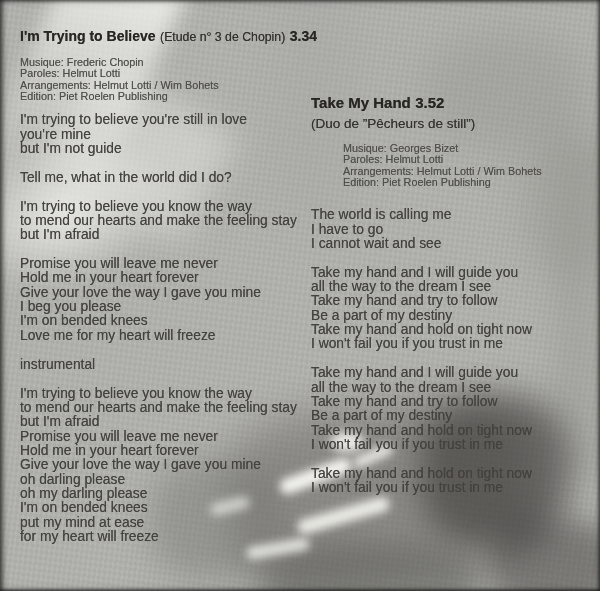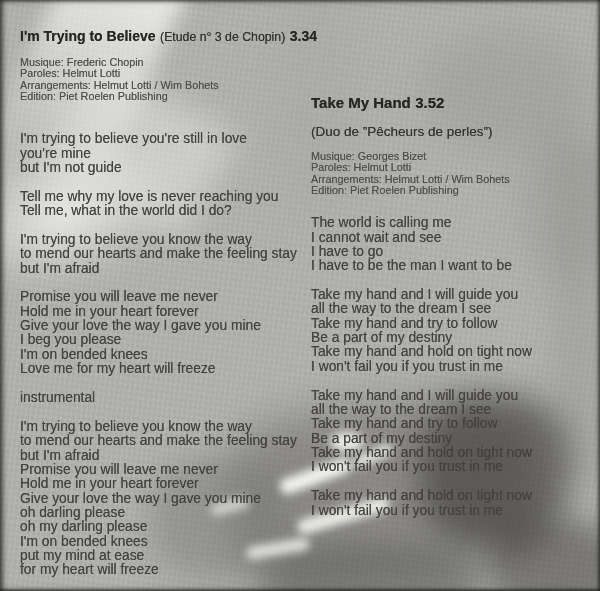--- a/index.html
+++ b/index.html
@@ -60,26 +60,26 @@
       inset 0 -3px 3px -1px rgba(18,18,16,.5);}
   
   .col{position:absolute;white-space:nowrap;}
   .col-left{left:20px;top:27px;width:290px;}
   .col-right{left:311px;top:94px;width:280px;}
   .title-line{color:#282622;margin-bottom:12px;
     text-shadow:0 0 .5px rgba(40,38,34,.7);}
   .song-title{font-weight:bold;font-size:14px;}
   .song-note{font-weight:normal;font-size:12.3px;color:#34322e;}
   .song-duration{font-weight:bold;font-size:14px;}
-  .title-line-right{margin-bottom:12px;}
+  .title-line-right{margin-bottom:4px;}
   .song-note-block{font-size:13.5px;color:#34322e;margin-bottom:12px;line-height:15px;
     text-shadow:0 0 .5px rgba(40,38,34,.6);}
-  .credits{font-size:10.8px;line-height:11.3px;color:#504e48;margin-bottom:30px;
+  .credits{font-size:10.8px;line-height:11.3px;color:#504e48;margin-bottom:11px;
     text-shadow:0 0 .4px rgba(70,68,62,.6);}
-  .credits-right{margin-bottom:20px;}
+  .credits-right{margin-bottom:20px;margin-left:32px;}
   .verse{margin-bottom:14.5px;}
   .verse:last-child{margin-bottom:0;}
   .lyric-line{font-size:13.8px;line-height:14.35px;color:#44423d;
     text-shadow:0 0 .45px rgba(58,56,52,.65);}
 </style>
 </head>
 <body>
 
 <div class="booklet">
 
@@ -114,21 +114,20 @@
         <div class="credit-line">Arrangements: Helmut Lotti / Wim Bohets</div>
         <div class="credit-line">Edition: Piet Roelen Publishing</div>
       </div>
     <div>
         <div class="verse">
           <div class="lyric-line">I'm trying to believe you're still in love</div>
           <div class="lyric-line">you're mine</div>
           <div class="lyric-line">but I'm not guide</div>
         </div>
         <div class="verse">
-          <div class="lyric-line">Tell me why my love is never reaching you</div>
           <div class="lyric-line">Tell me, what in the world did I do?</div>
         </div>
         <div class="verse">
           <div class="lyric-line">I'm trying to believe you know the way</div>
           <div class="lyric-line">to mend our hearts and make the feeling stay</div>
           <div class="lyric-line">but I'm afraid</div>
         </div>
         <div class="verse">
           <div class="lyric-line">Promise you will leave me never</div>
           <div class="lyric-line">Hold me in your heart forever</div>
@@ -154,33 +153,32 @@
           <div class="lyric-line">for my heart will freeze</div>
         </div>
       </div>
   </div>
 
   <div class="col col-right">
     <div class="title-line title-line-right">
       <span class="song-title" style="font-size:15px;">Take My Hand</span>
       <span class="song-duration" style="font-size:15px;">3.52</span>
     </div>
-    <div class="song-note-block">(Duo de ”Pêcheurs de perles”)</div>
+    <div class="song-note-block">(Duo de ”Pêcheurs de still”)</div>
     <div class="credits credits-right">
         <div class="credit-line">Musique: Georges Bizet</div>
         <div class="credit-line">Paroles: Helmut Lotti</div>
         <div class="credit-line">Arrangements: Helmut Lotti / Wim Bohets</div>
         <div class="credit-line">Edition: Piet Roelen Publishing</div>
       </div>
     <div>
         <div class="verse">
           <div class="lyric-line">The world is calling me</div>
+          <div class="lyric-line">I have to go</div>
           <div class="lyric-line">I cannot wait and see</div>
-          <div class="lyric-line">I have to go</div>
-          <div class="lyric-line">I have to be the man I want to be</div>
         </div>
         <div class="verse">
           <div class="lyric-line">Take my hand and I will guide you</div>
           <div class="lyric-line">all the way to the dream I see</div>
           <div class="lyric-line">Take my hand and try to follow</div>
           <div class="lyric-line">Be a part of my destiny</div>
           <div class="lyric-line">Take my hand and hold on tight now</div>
           <div class="lyric-line">I won't fail you if you trust in me</div>
         </div>
         <div class="verse">

